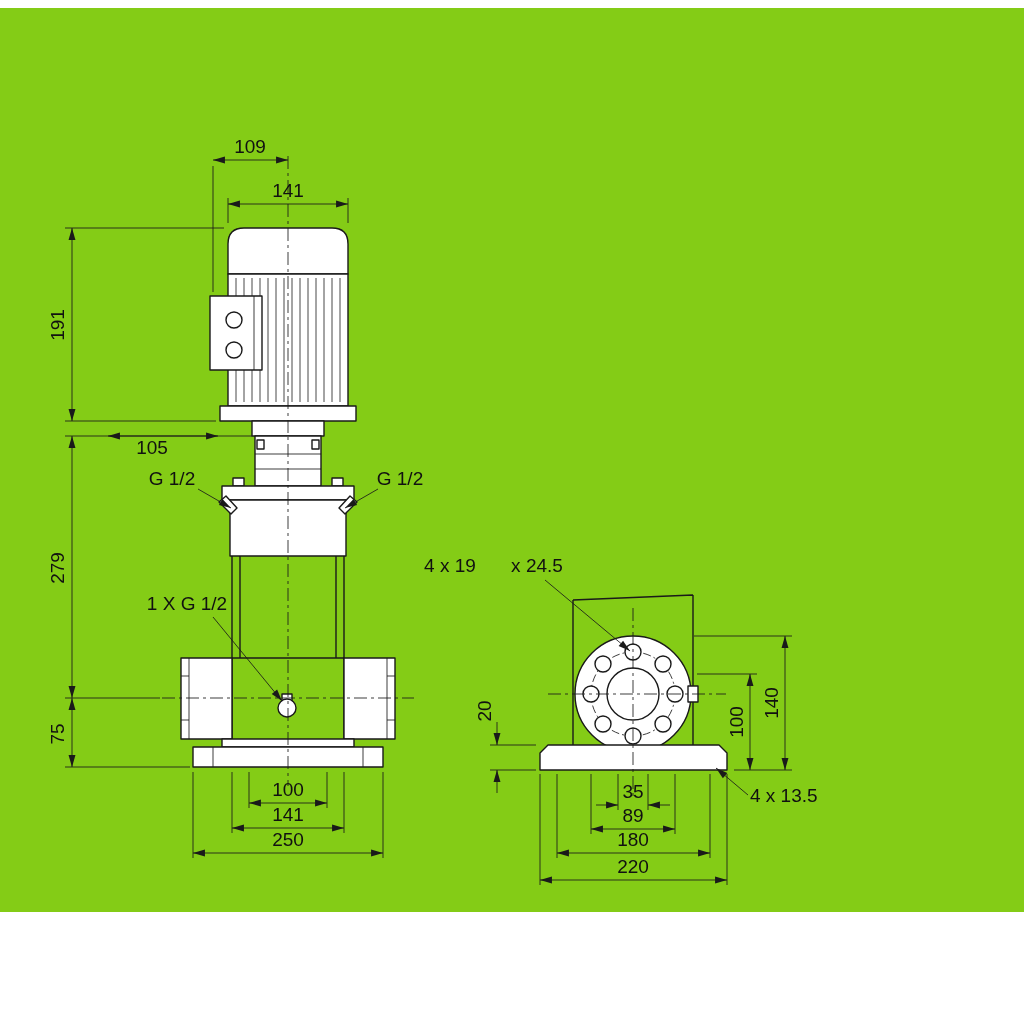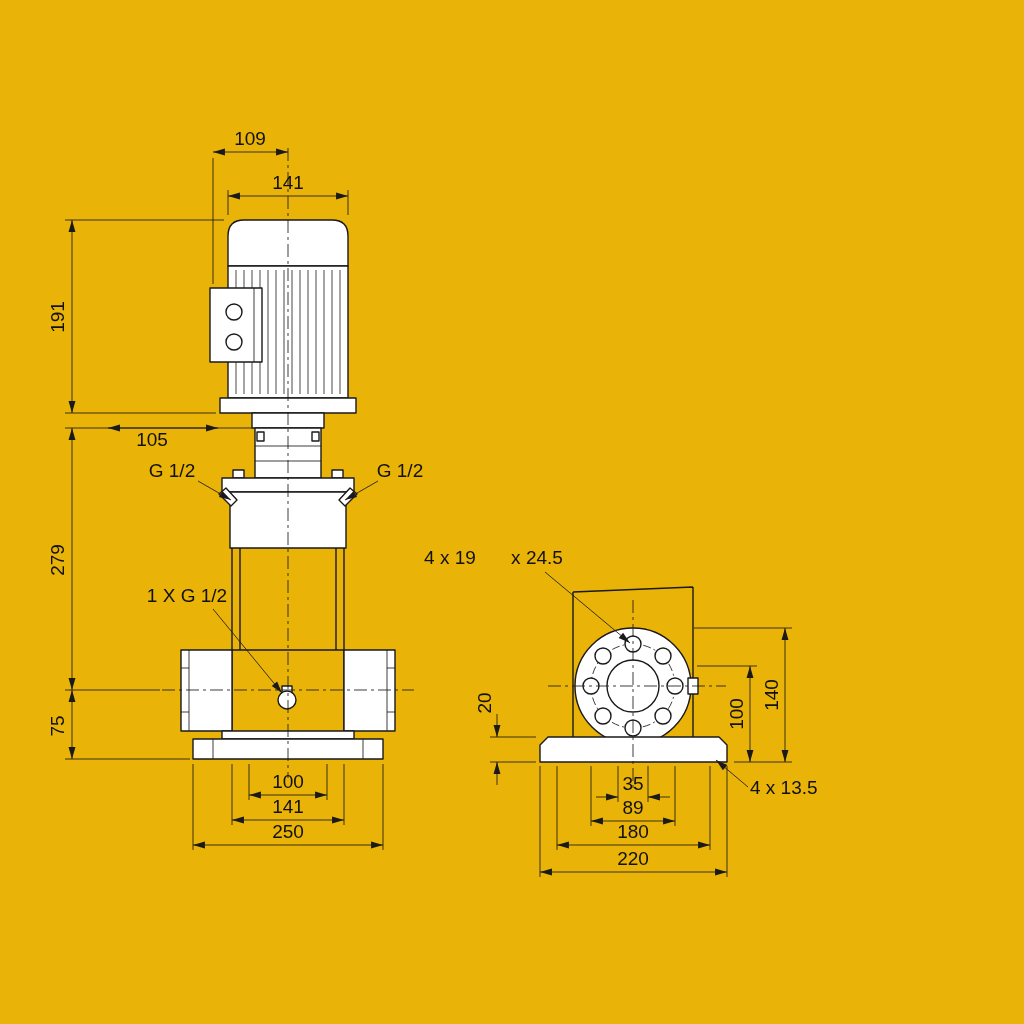--- a/index.html
+++ b/index.html
@@ -1,16 +1,16 @@
 <!DOCTYPE html>
 <html><head>
 <meta charset="utf-8">
 <style>
   html,body { margin:0; padding:0; background:#ffffff; }
-  .stage { width:1024px; height:1024px; background:#eab308; position:relative; overflow:hidden; }
+  .stage { width:1024px; height:904px; background:#84cc16; position:relative; overflow:hidden;margin-top:8px; }
   svg { display:block; }
   .o  { fill:none; stroke:#1a1a1a; stroke-width:1.4; stroke-linejoin:round; stroke-linecap:butt; }
   .w  { fill:#ffffff; stroke:#1a1a1a; stroke-width:1.4; stroke-linejoin:round; }
   .t  { fill:none; stroke:#1a1a1a; stroke-width:0.85; }
   .fin{ fill:none; stroke:#1a1a1a; stroke-width:0.8; }
   .cl { fill:none; stroke:#1a1a1a; stroke-width:0.85; stroke-dasharray:13 4 3 4; }
   .clb{ fill:none; stroke:#1a1a1a; stroke-width:0.85; stroke-dasharray:8 3 2 3; }
   text { font-family:"Liberation Sans", sans-serif; font-size:19px; fill:#111111; }
   .mid { text-anchor:middle; }
 </style>

